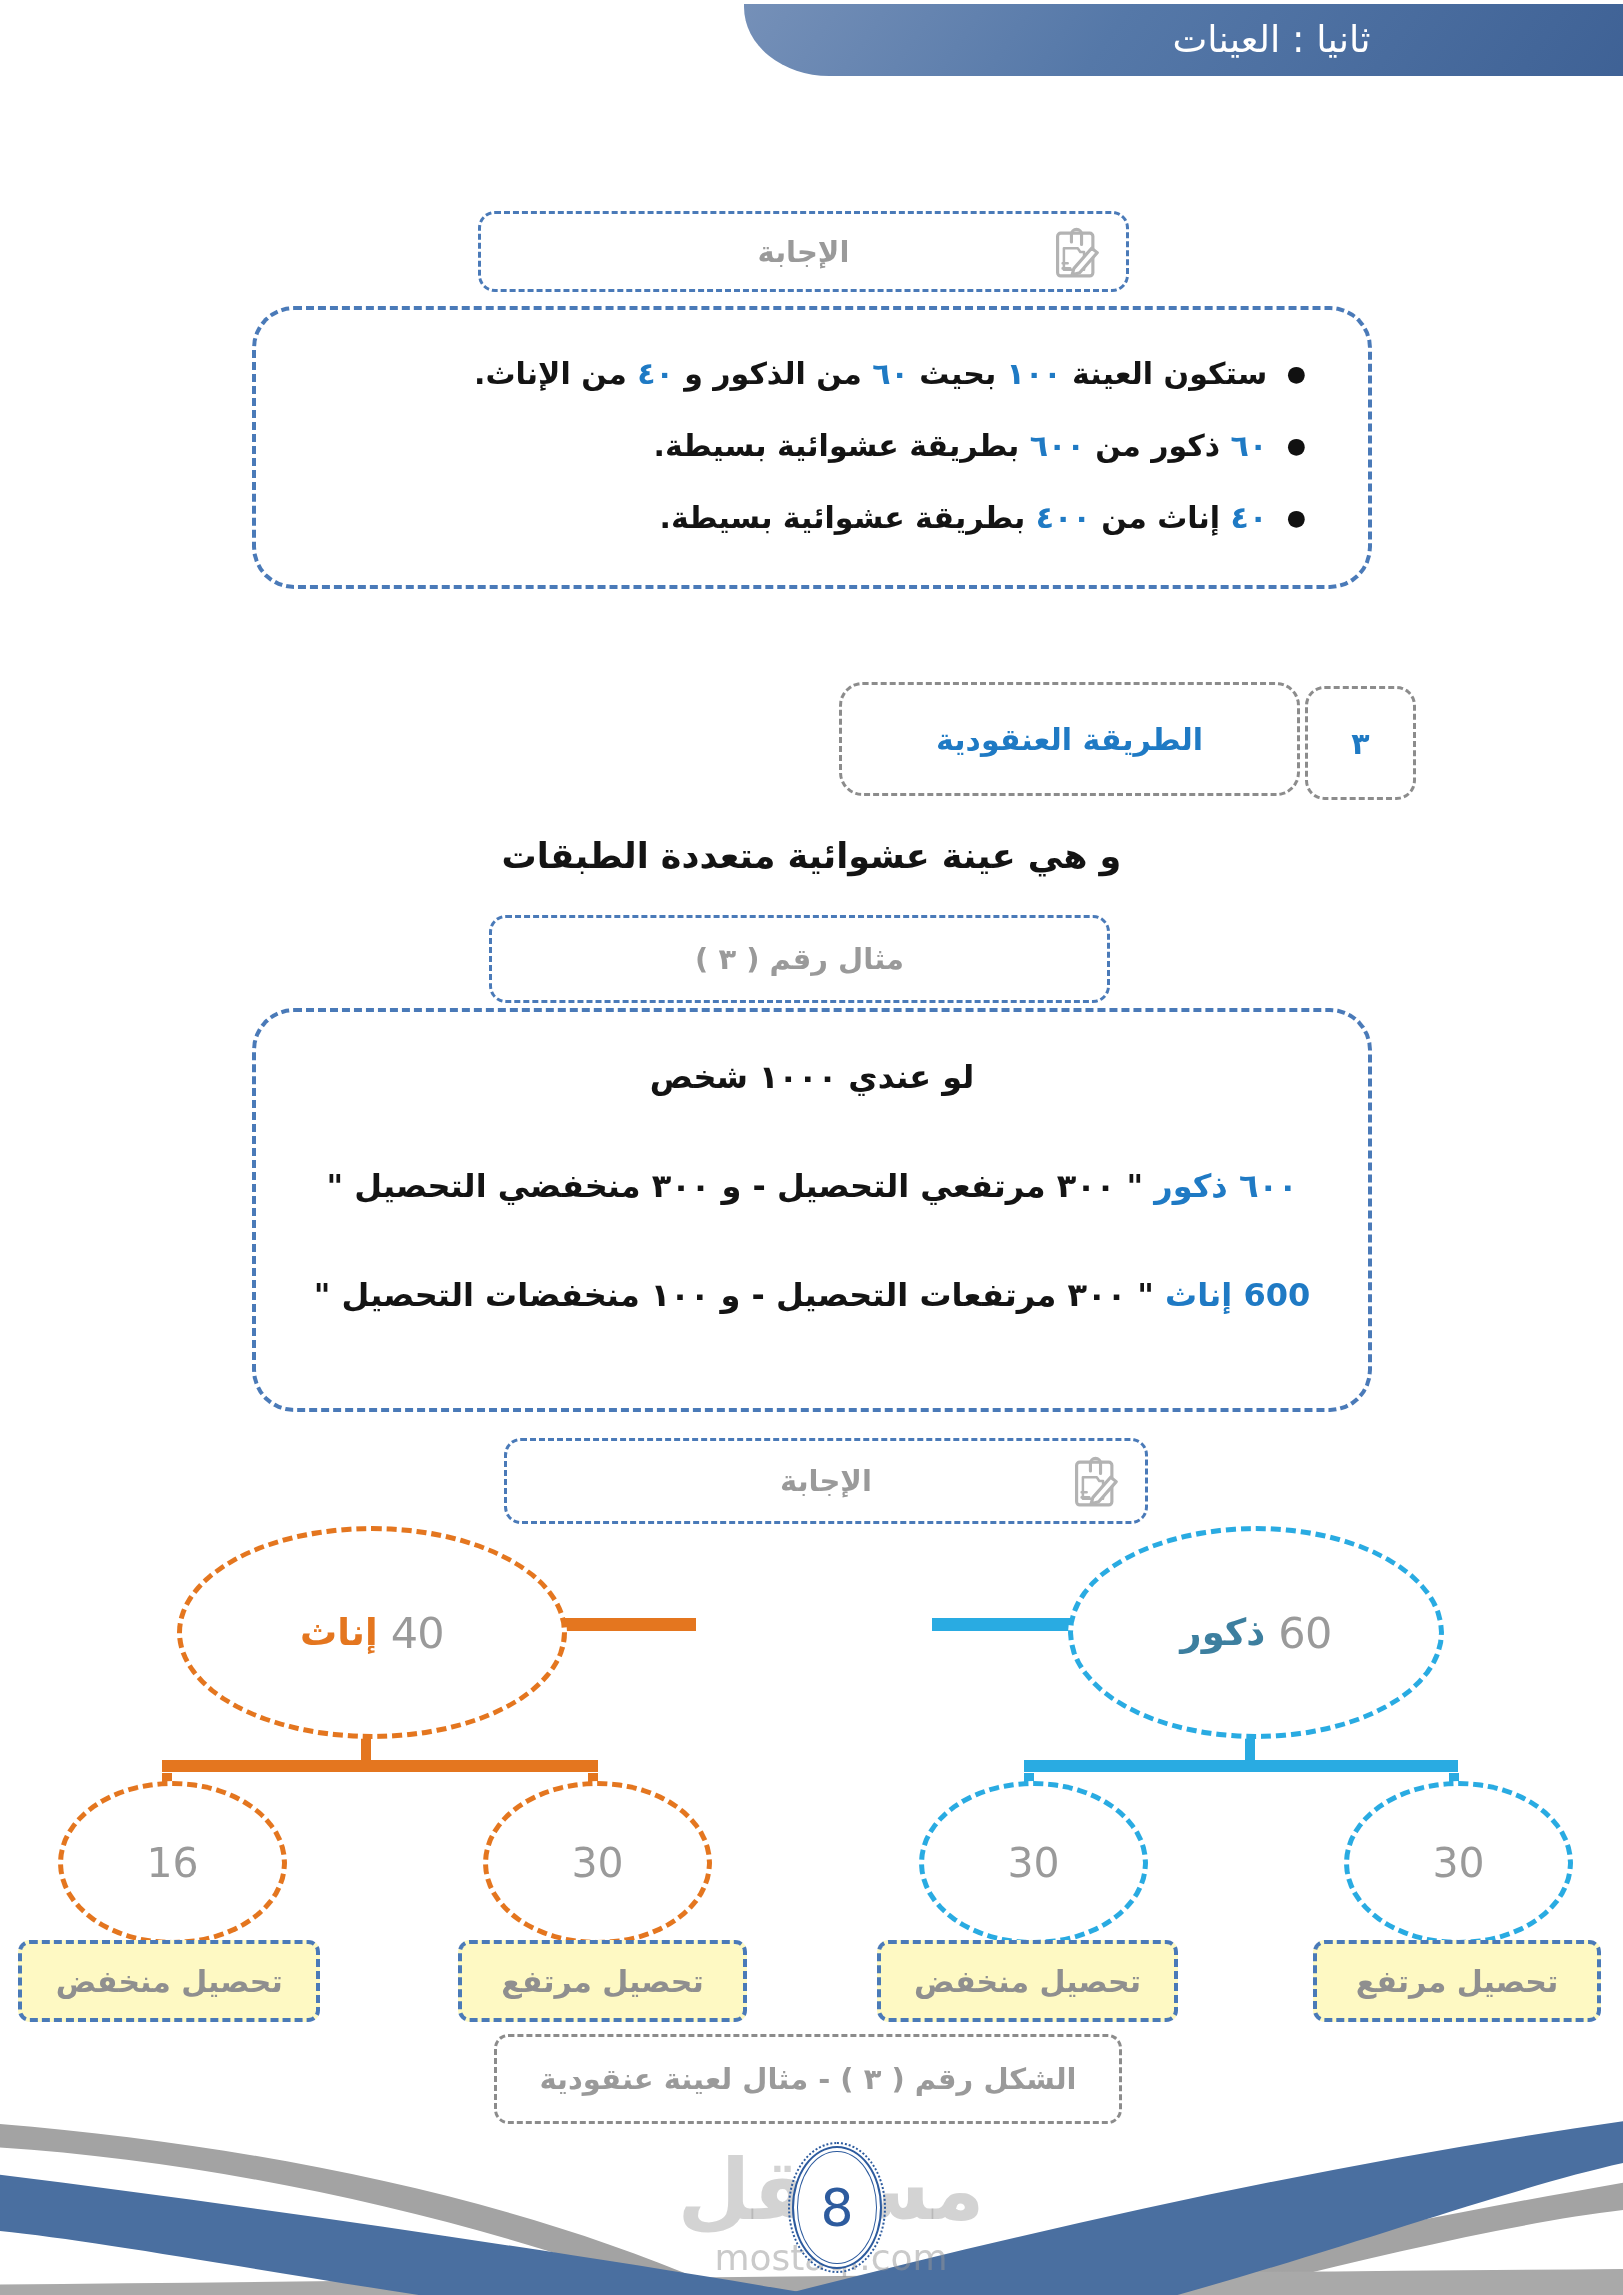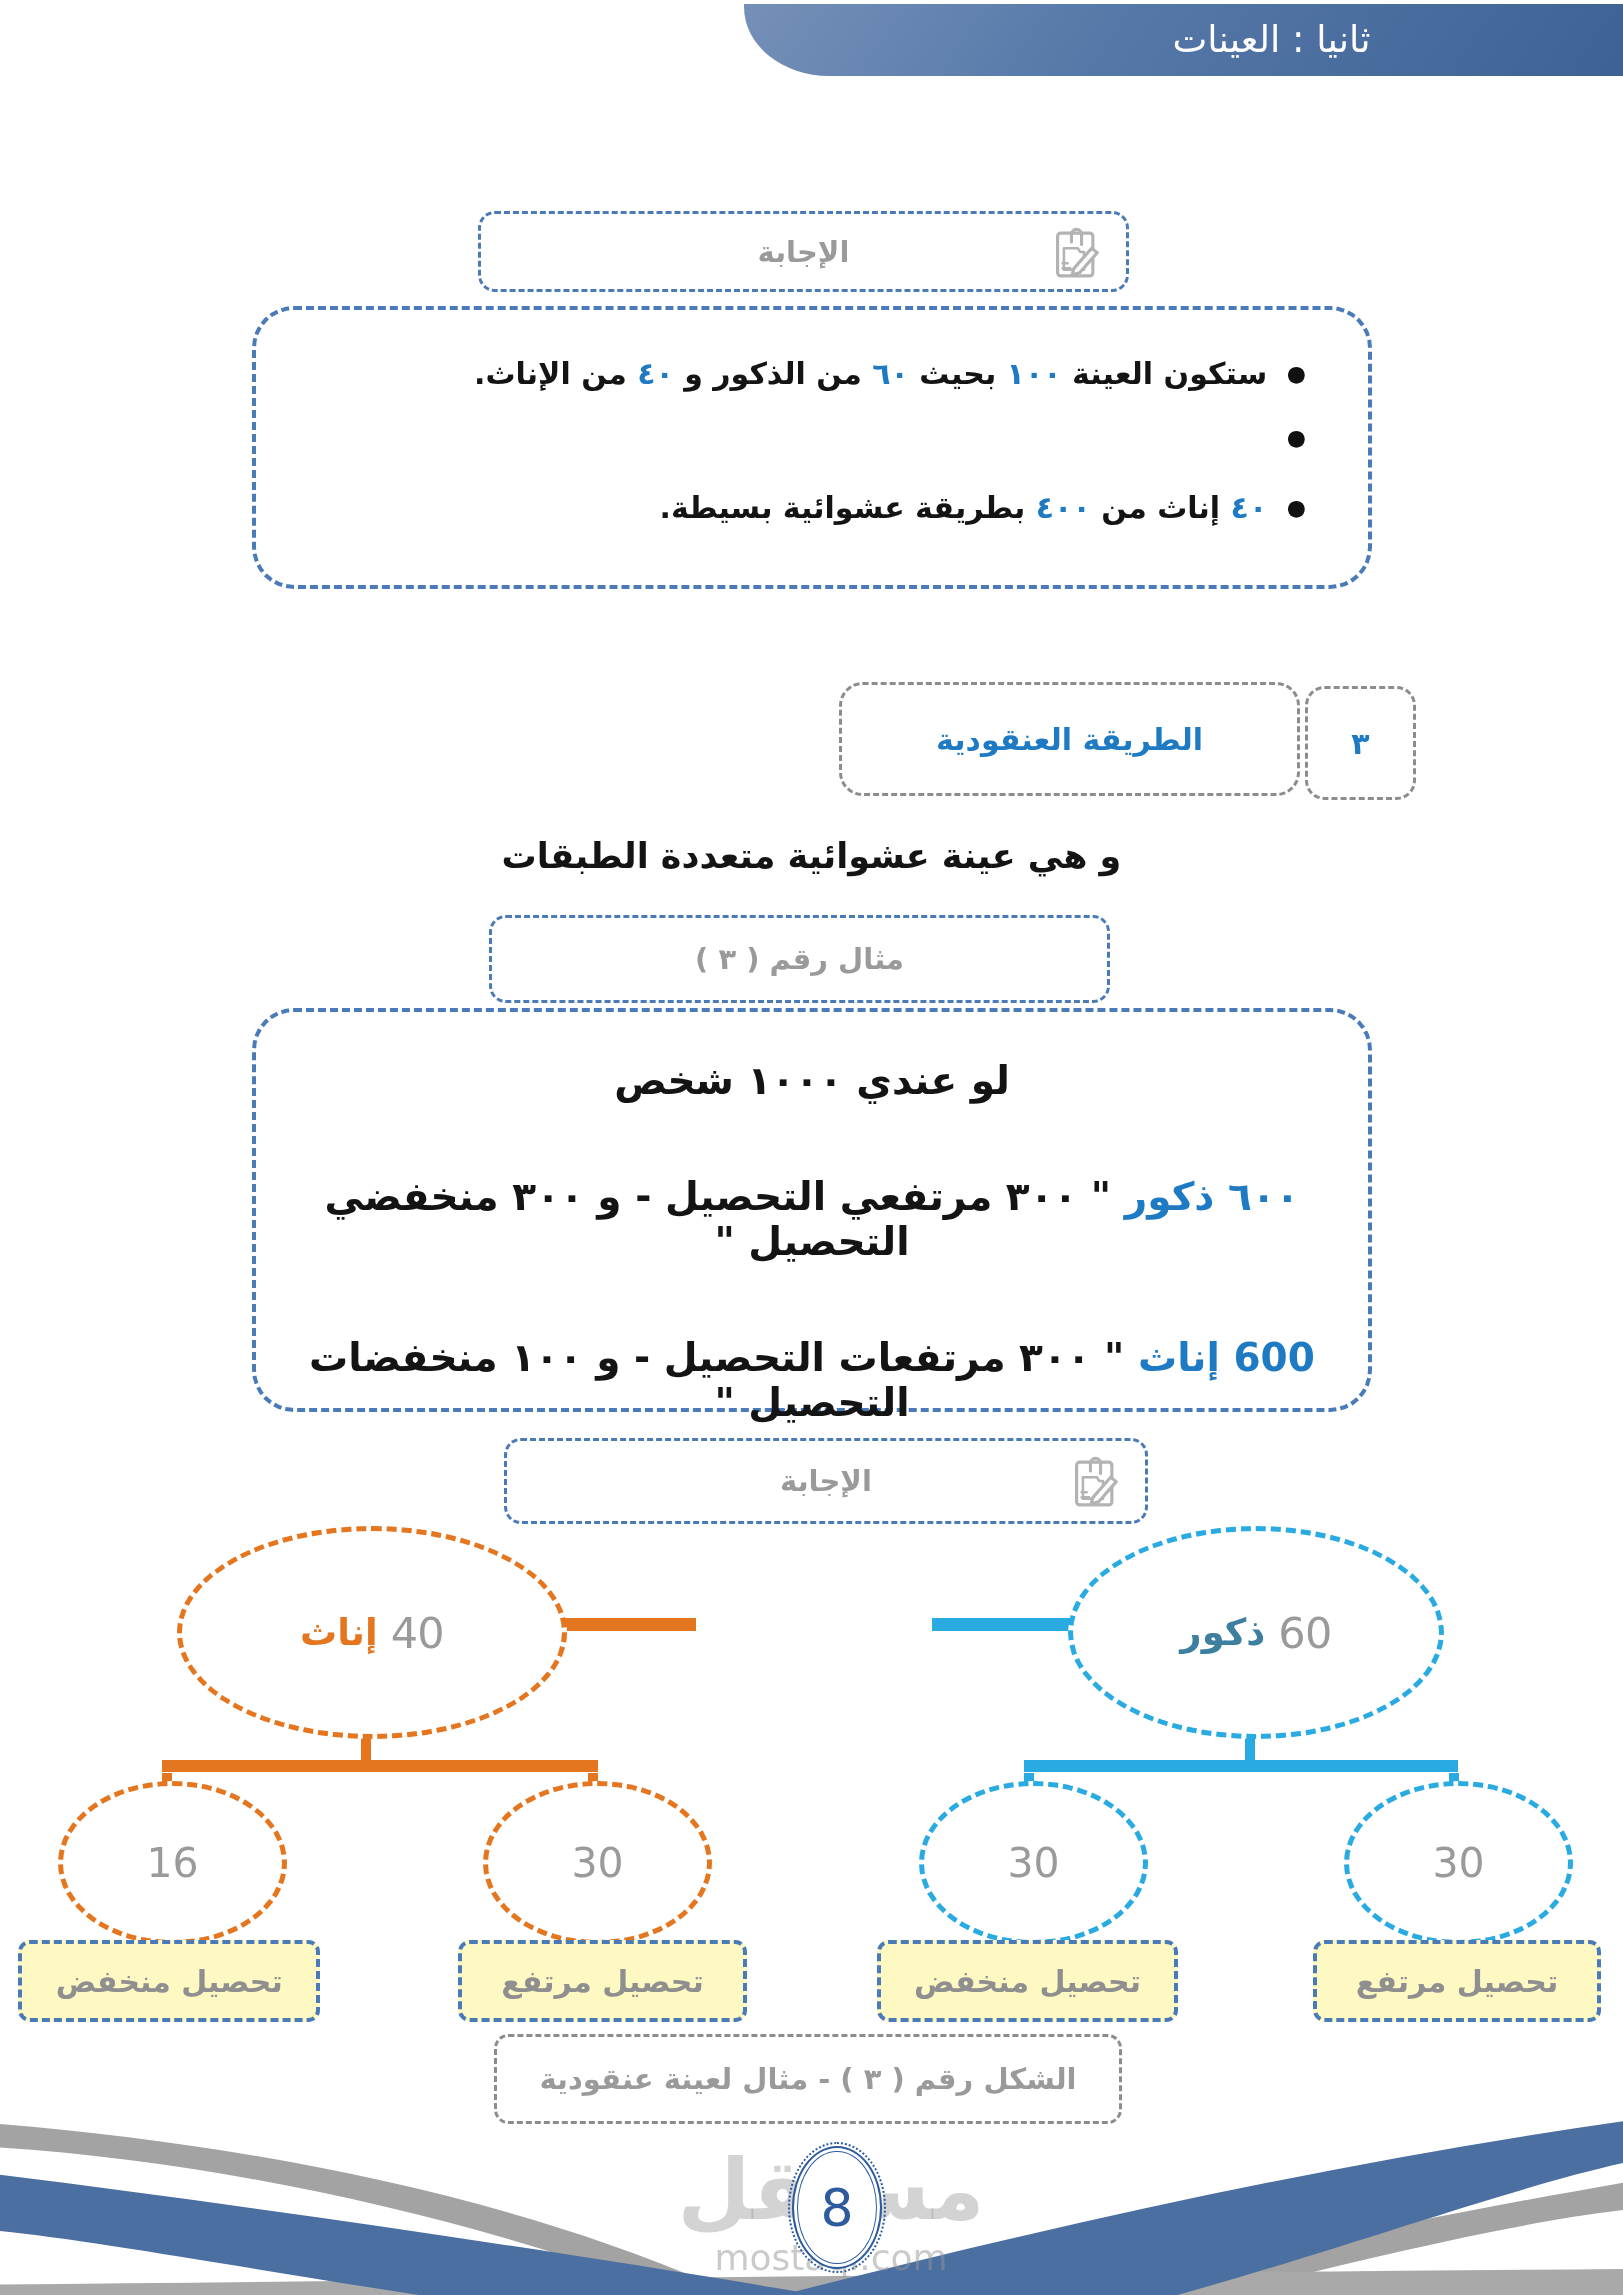--- a/index.html
+++ b/index.html
@@ -32,21 +32,21 @@
   
   .section-number-box{left:1305px;top:686px;width:105px;height:108px;border-radius:19.6px;}
   .section-title-box{left:839px;top:682px;width:455px;height:108px;border-radius:23.6px;}
   .subtitle{position:absolute;left:0;top:836px;width:1623px;text-align:center;
             font-size:35px;font-weight:700;color:#141414;}
 
   
   .example-label-box{left:489px;top:915px;width:615px;height:82px;}
   .example-box{left:252px;top:1008px;width:1120px;height:404px;flex-direction:column;
                justify-content:flex-start;padding-top:46px;box-sizing:border-box;}
-  .ex-line{font-size:39px;font-weight:700;color:#141414;text-align:center;margin-bottom:71px;}
+  .ex-line{font-size:32px;font-weight:700;color:#141414;text-align:center;margin-bottom:71px;}
 
   .answer-box-1{left:478px;top:211px;width:645px;height:75px;}
   .answer-box-2{left:504px;top:1438px;width:638px;height:80px;}
 
   
   .conn{position:absolute;}
   .orange{background:#e4761f;}
   .cyan{background:#29abe2;}
   .ellipse{position:absolute;border-radius:50%;display:flex;align-items:center;
            justify-content:center;gap:13px;background:#fff;}
@@ -98,20 +98,21 @@
     </svg>
   </div>
 
   <div class="dashed big-round bullets-box">
     <div class="bullet" dir="rtl">
       <span class="dot">●</span>
       <span><span style="color: rgb(20, 20, 20);">ستكون العينة </span><span style="color: rgb(31, 122, 196);">١٠٠</span><span style="color: rgb(20, 20, 20);"> بحيث </span><span style="color: rgb(31, 122, 196);">٦٠</span><span style="color: rgb(20, 20, 20);"> من الذكور و </span><span style="color: rgb(31, 122, 196);">٤٠</span><span style="color: rgb(20, 20, 20);"> من الإناث.</span></span>
     </div>
     <div class="bullet" dir="rtl">
       <span class="dot">●</span>
+      <span><span style="color: rgb(31, 122, 196);">٦٠</span><span style="color: rgb(20, 20, 20);"> ذكور من </span><span style="color: rgb(31, 122, 196);">٦٠٠</span><span style="color: rgb(20, 20, 20);"> بطريقة عشوائية بسيطة.</span></span>
     </div>
     <div class="bullet" dir="rtl">
       <span class="dot">●</span>
       <span><span style="color: rgb(31, 122, 196);">٤٠</span><span style="color: rgb(20, 20, 20);"> إناث من </span><span style="color: rgb(31, 122, 196);">٤٠٠</span><span style="color: rgb(20, 20, 20);"> بطريقة عشوائية بسيطة.</span></span>
     </div>
   </div>
 
   <div class="dashed gray section-number-box">
     <span class="blue-label">٣</span>
   </div>

